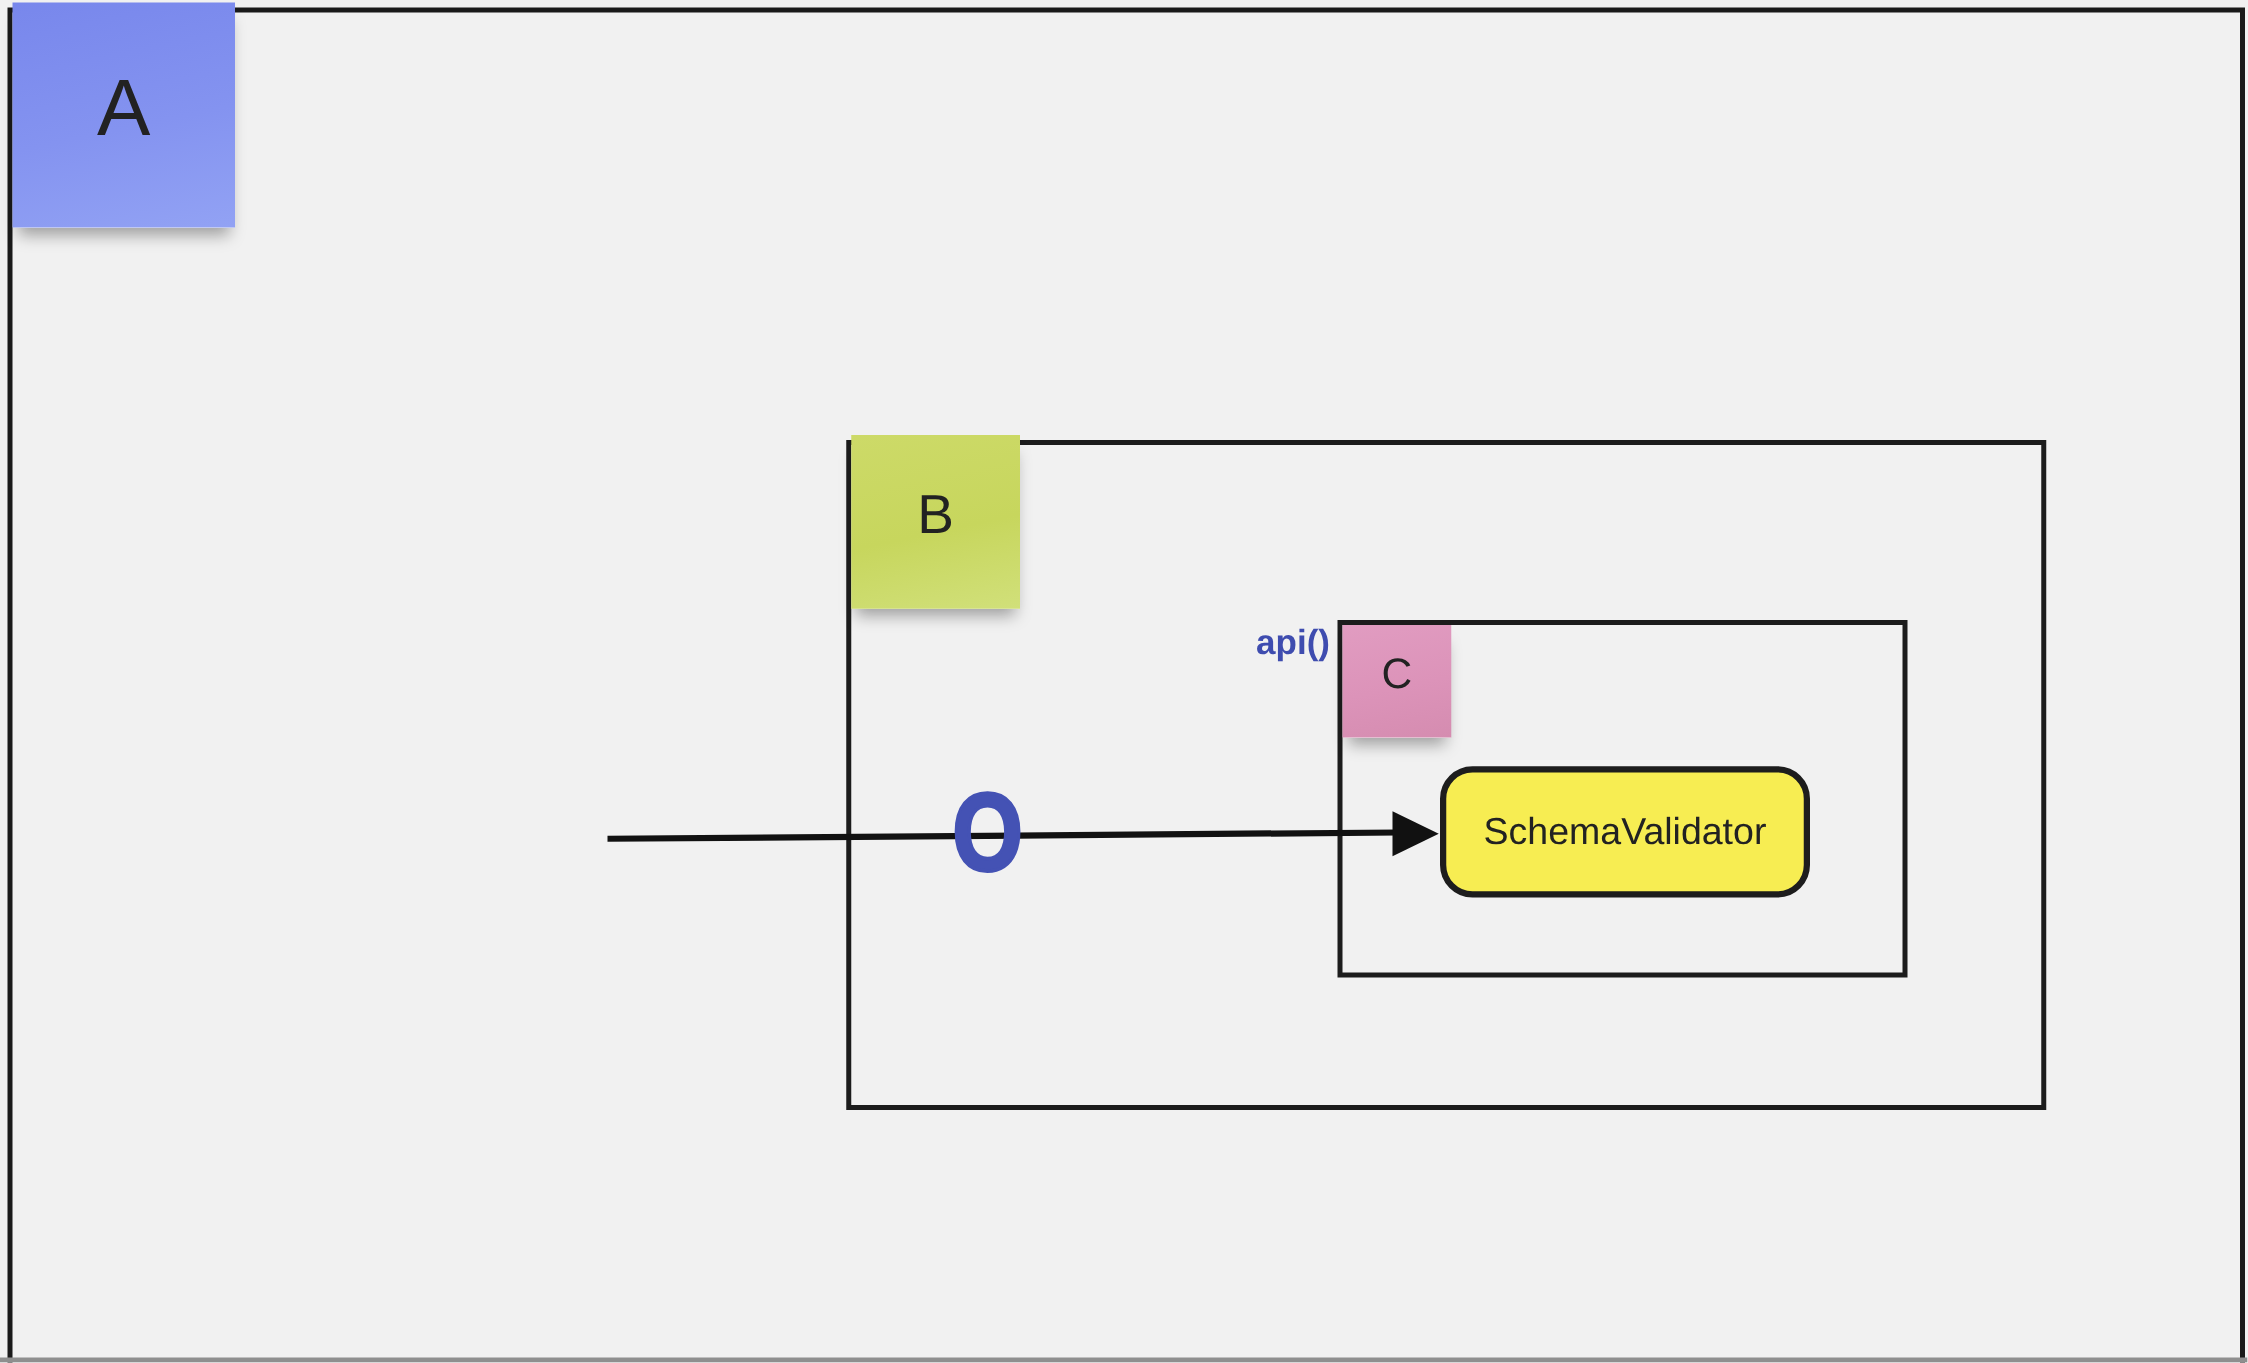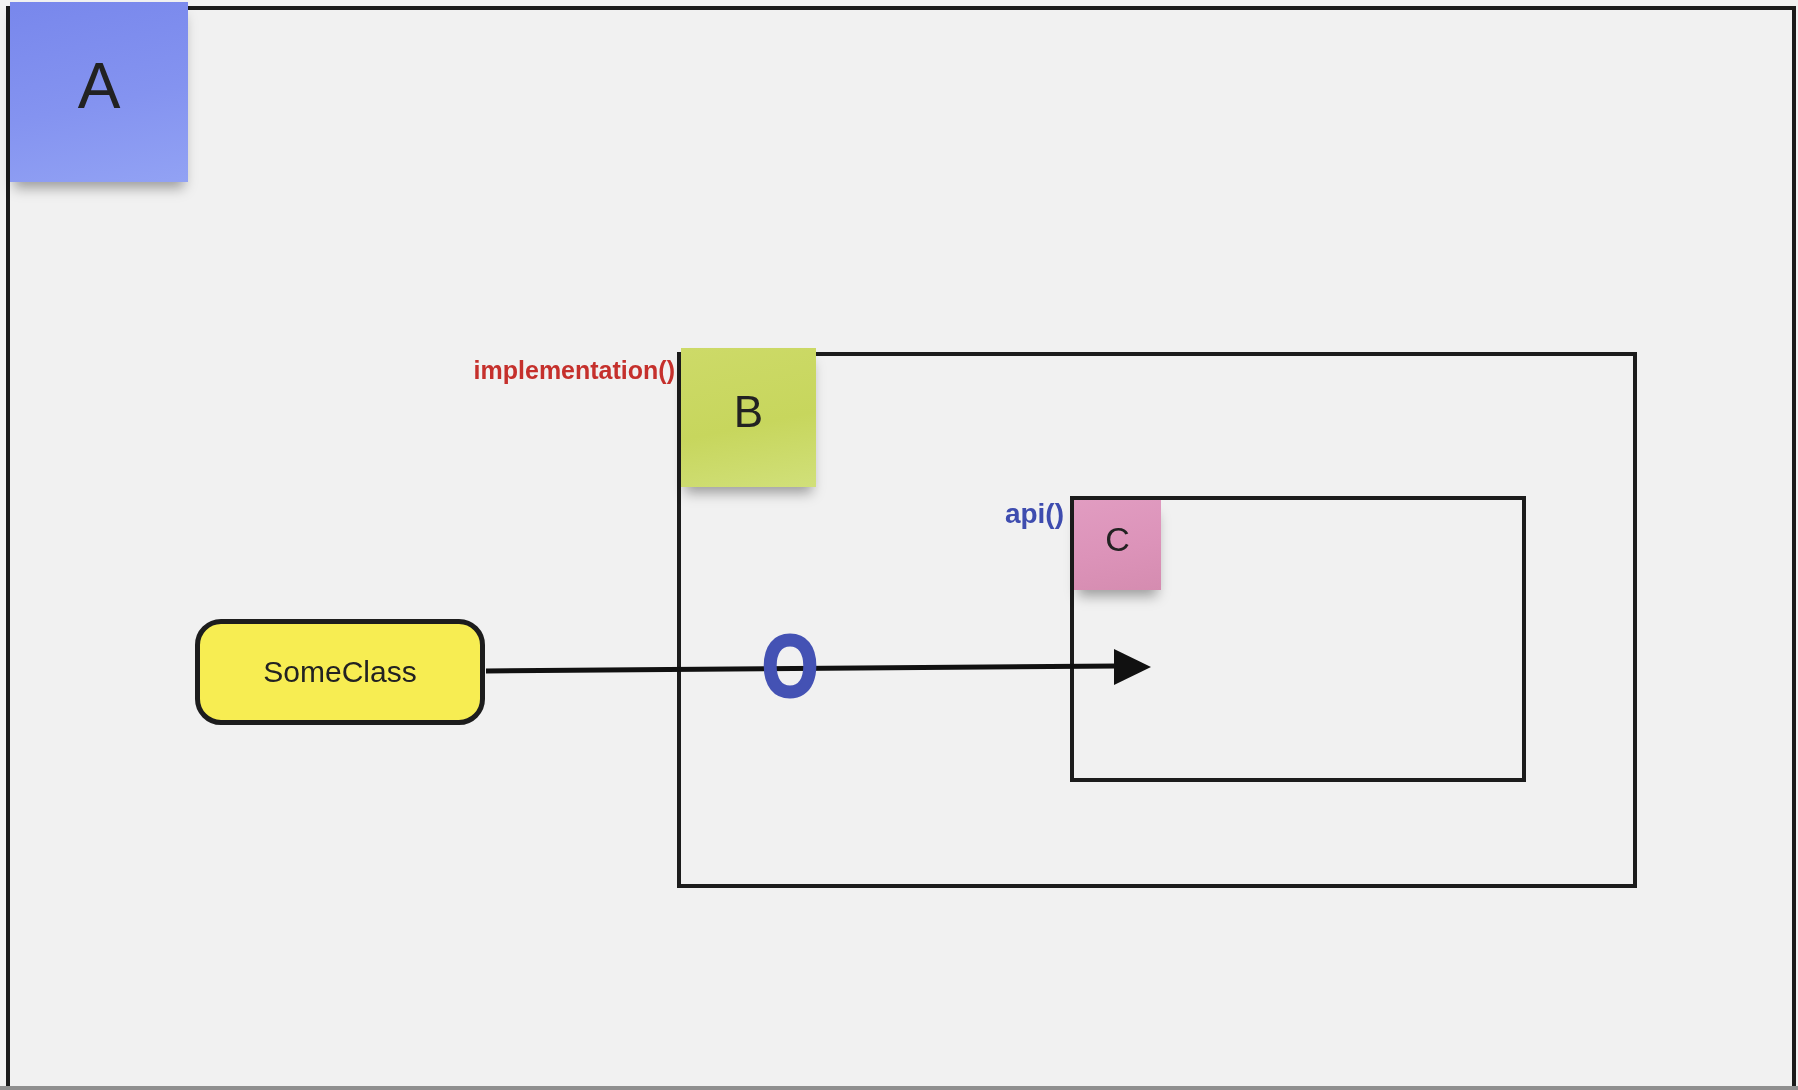--- a/index.html
+++ b/index.html
@@ -116,25 +116,24 @@
 
   <div class="rect container-c"></div>
 
   <svg class="arrow-layer" viewBox="0 0 1798 1090" xmlns="http://www.w3.org/2000/svg">
     <line x1="486" y1="671" x2="1118" y2="666" stroke="#111111" stroke-width="5"></line>
     <polygon points="1114,649 1114,685 1151,667" fill="#111111"></polygon>
   </svg>
 
   <div class="interface-marker">O</div>
 
-  <div class="annotation annotation-implementation">implementation()</div>
   <div class="annotation annotation-api">api()</div>
 
-  <div class="node node-some-class">
-    <span>SomeClass</span>
+  <div class="node node-schema-validator">
+    <span>SchemaValidator</span>
   </div>
 
   <div class="sticky sticky-a">
     <span>A</span>
   </div>
   <div class="sticky sticky-b">
     <span>B</span>
   </div>
   <div class="sticky sticky-c">
     <span>C</span>

